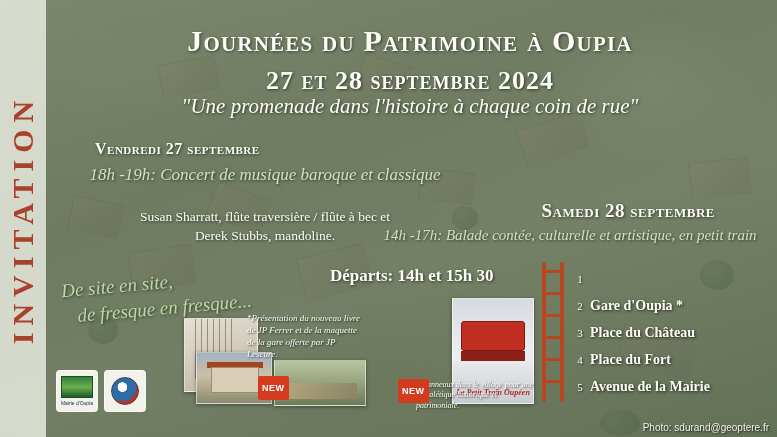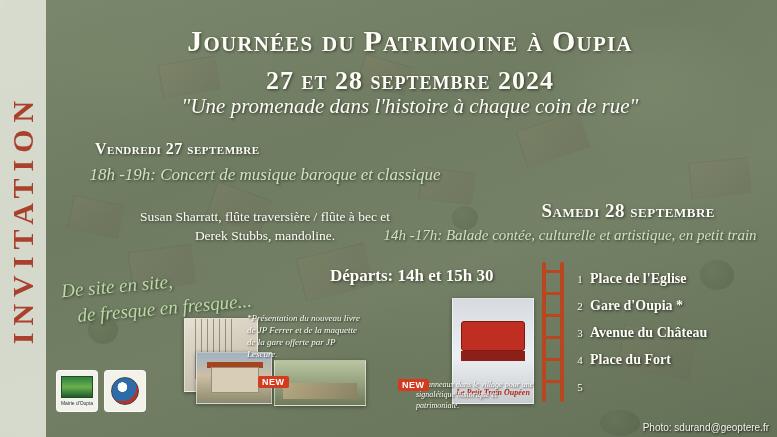--- a/index.html
+++ b/index.html
@@ -337,21 +337,21 @@
     line-height: 1.3;
     text-shadow: 1px 1px 2px rgba(0,0,0,0.7);
   }
   .badge-new {
     display: inline-block;
     background: #d33a1e;
     color: #fff;
     font-family: "Liberation Sans", sans-serif;
     font-weight: bold;
     font-size: 9px;
-    padding: 1px 4px;
+    padding: 7px 4px;
     border-radius: 2px;
     letter-spacing: 0.5px;
   }
   .badge-new-1 { position: absolute; left: 258px; top: 376px; }
   .badge-new-2 { position: absolute; left: 398px; top: 379px; }
 
   
   .logo {
     position: absolute;
     width: 42px; height: 42px;
@@ -444,36 +444,36 @@
     <div class="rung" style="top:30px;"></div>
     <div class="rung" style="top:52px;"></div>
     <div class="rung" style="top:74px;"></div>
     <div class="rung" style="top:96px;"></div>
     <div class="rung" style="top:118px;"></div>
   </div>
 
   <div class="stops">
     <div class="stop-row">
       <span class="stop-num">1</span>
-      <span class="stop-label">Place de l'Eglise</span>
     </div>
     <div class="stop-row">
       <span class="stop-num">2</span>
       <span class="stop-label">Gare d'Oupia *</span>
     </div>
     <div class="stop-row">
       <span class="stop-num">3</span>
-      <span class="stop-label">Avenue du Château</span>
+      <span class="stop-label">Place du Château</span>
     </div>
     <div class="stop-row">
       <span class="stop-num">4</span>
       <span class="stop-label">Place du Fort</span>
     </div>
     <div class="stop-row">
       <span class="stop-num">5</span>
+      <span class="stop-label">Avenue de la Mairie</span>
     </div>
   </div>
 
   <div class="script">
     <div>De site en site,</div>
     <div style="margin-left:14px;">de fresque en fresque...</div>
   </div>
 
   <div class="photo photo-book">
     <div class="bk-lines"></div>

